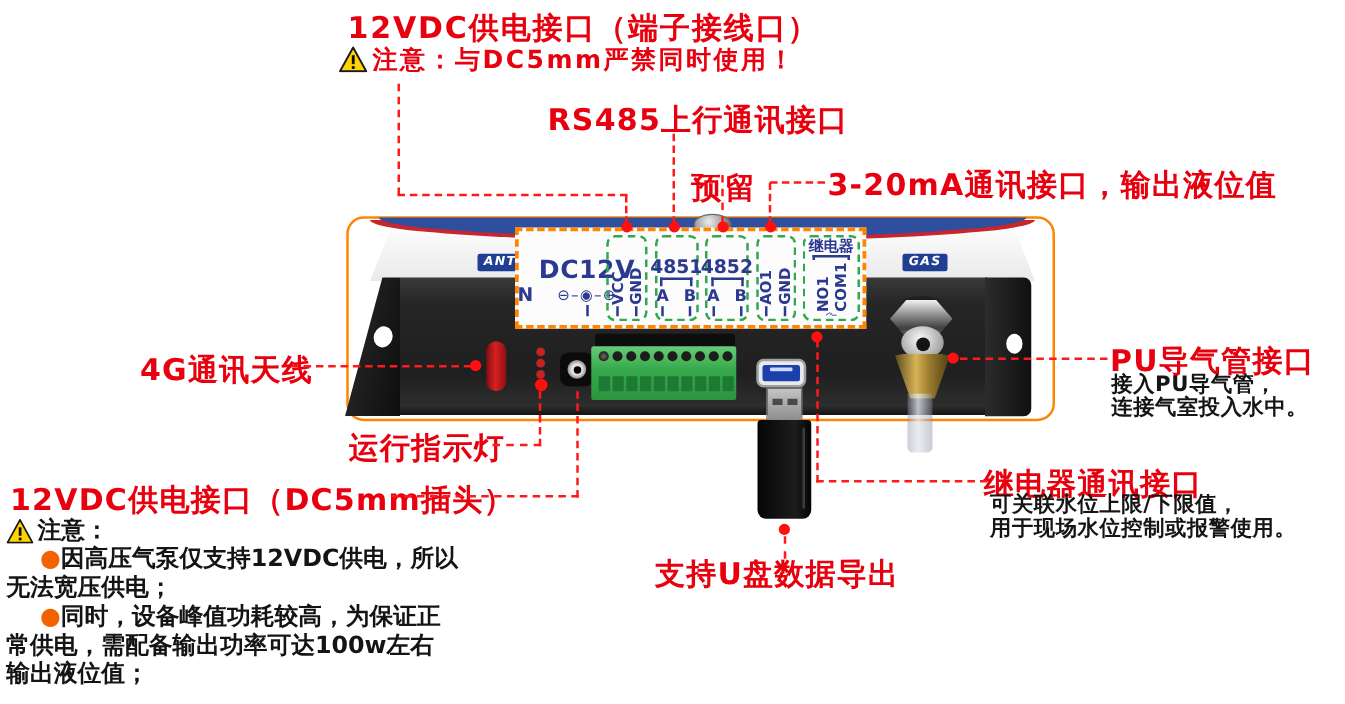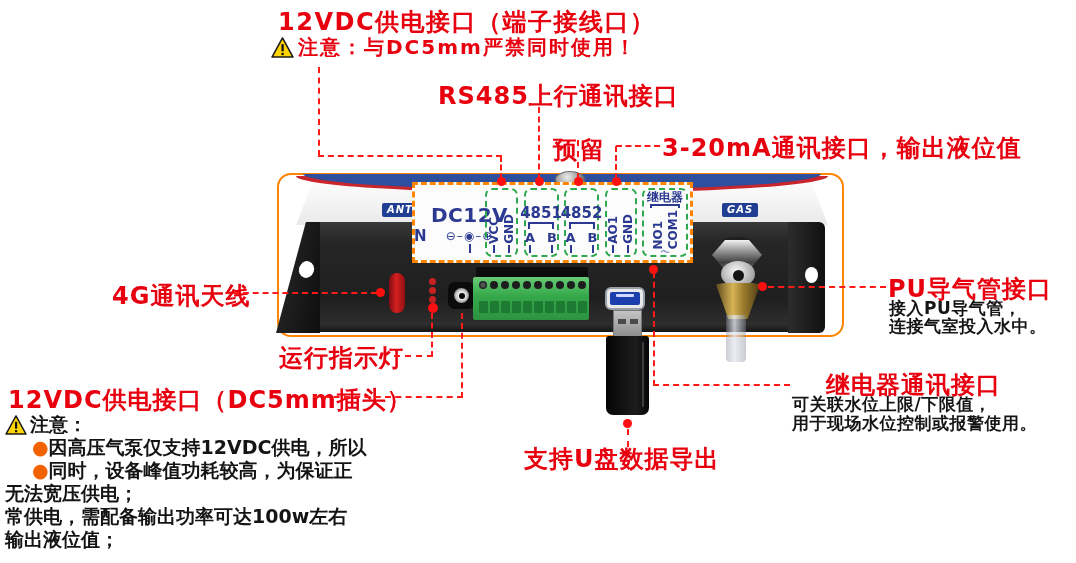--- a/index.html
+++ b/index.html
@@ -273,34 +273,34 @@
   </div>
   <div class="red-label" style="left:438px;top:83px;">RS485上行通讯接口</div>
   <div class="red-label" style="left:553px;top:117px;letter-spacing:3px;margin-top:20px;">预留</div>
   <div class="red-label" style="left:662px;top:135px;">3-20mA通讯接口，输出液位值</div>
   <div class="red-label" style="left:112px;top:283px;">4G通讯天线</div>
   <div class="red-label" style="left:279px;top:345px;">运行指示灯</div>
   <div class="red-label" style="left:8px;top:387px;">12VDC供电接口（DC5mm插头）</div>
   <div class="red-label" style="left:888px;top:276px;">PU导气管接口</div>
   <div class="black-label" style="left:889px;top:299px;">接入PU导气管，</div>
   <div class="black-label" style="left:889px;top:317px;">连接气室投入水中。</div>
-  <div class="red-label" style="left:826px;top:374px;font-family:Liberation Mono, monospace;">继电器通讯接口</div>
+  <div class="red-label" style="left:787px;top:374px;">继电器通讯接口</div>
   <div class="black-label" style="left:792px;top:395px;text-align:center;">可关联水位上限/下限值，</div>
   <div class="black-label" style="left:792px;top:414px;">用于现场水位控制或报警使用。</div>
   <div class="red-label" style="left:524px;top:446px;">支持U盘数据导出</div>
 
   <div class="note">
     <div class="note-head">
       <svg width="22" height="20" viewBox="0 0 24 22">
         <path d="M12 1 L23 21 L1 21 Z" fill="#ffd400" stroke="#1a1a1a" stroke-width="1.6" stroke-linejoin="round"></path>
         <rect x="10.9" y="7.5" width="2.4" height="7.5" fill="#111"></rect>
         <rect x="10.9" y="16.6" width="2.4" height="2.4" fill="#111"></rect>
       </svg>
       <span>注意：</span>
     </div>
     <div class="note-line ind"><span class="bullet">●</span><span>因高压气泵仅支持12VDC供电，所以</span></div>
+    <div class="note-line"><span class="bullet"></span><span>无法宽压供电；</span></div>
     <div class="note-line ind"><span class="bullet">●</span><span>同时，设备峰值功耗较高，为保证正</span></div>
-    <div class="note-line"><span class="bullet"></span><span>无法宽压供电；</span></div>
     <div class="note-line"><span class="bullet"></span><span>常供电，需配备输出功率可达100w左右</span></div>
     <div class="note-line"><span class="bullet"></span><span>输出液位值；</span></div>
   </div>
 
 </div>
 
 </body></html>

